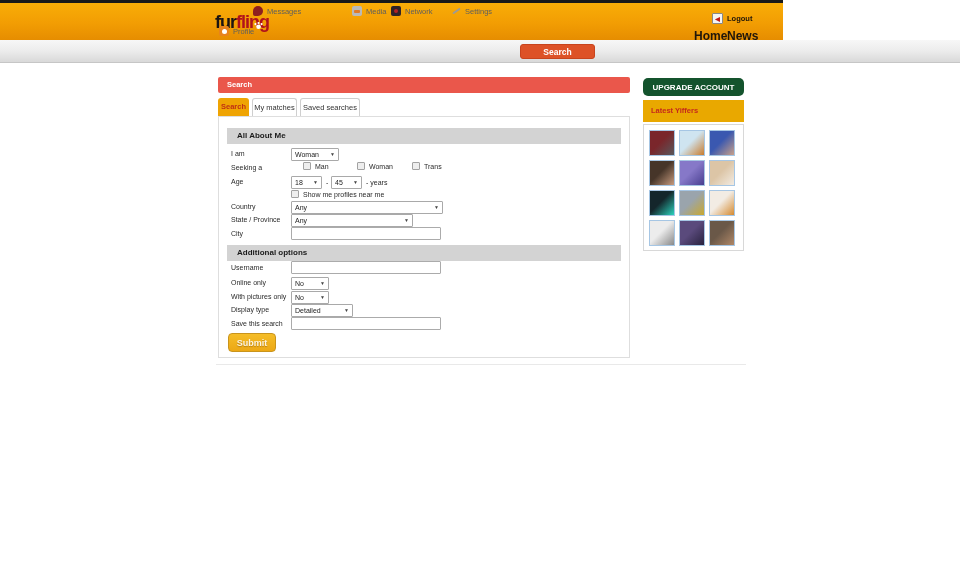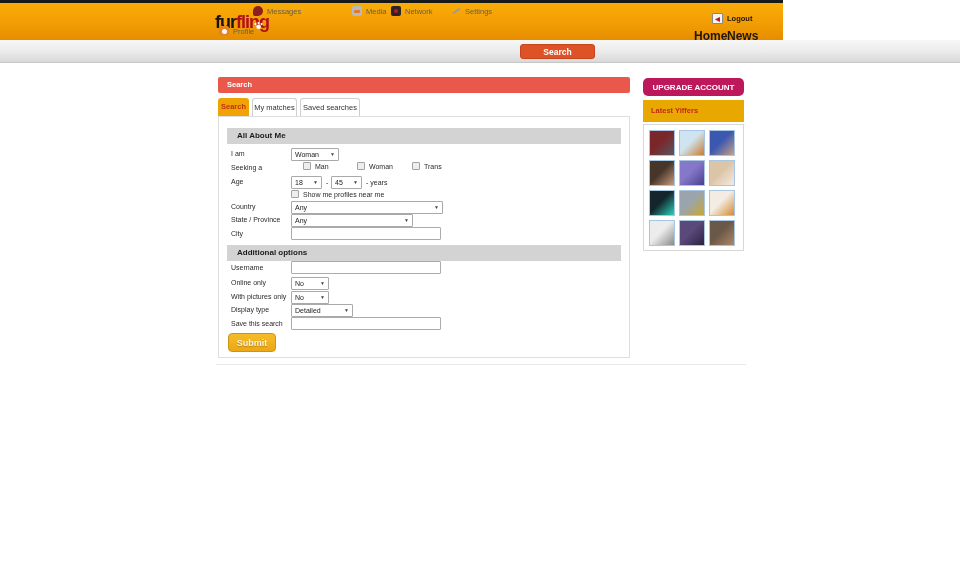--- a/index.html
+++ b/index.html
@@ -61,21 +61,21 @@
   .fchk{display:inline-block;width:8px;height:8px;border:1px solid #a2a2a2;background:#eee;
         border-radius:1px;box-sizing:border-box;cursor:pointer;vertical-align:middle;}
   .chkgrp{position:absolute;display:flex;align-items:center;gap:4px;font-size:7px;color:#2a2a2a;}
   .ftext-inline{position:absolute;font-size:7px;color:#2a2a2a;}
   .submit{position:absolute;left:9px;top:216px;width:48px;height:19px;
           background:linear-gradient(180deg,#f5bd28 0%,#eca815 100%);border:1px solid #c9941c;
           border-radius:4px;color:#fcf4df;font-weight:bold;font-size:9px;text-shadow:0 1px 1px #b57f10;
           display:flex;align-items:center;justify-content:center;cursor:pointer;box-sizing:border-box;}
   .bottomline{position:absolute;left:216px;top:364px;width:530px;height:1px;background:#e9e9e9;}
   
-  .upgrade{position:absolute;left:643px;top:78px;width:101px;height:18px;background:#be185d;
+  .upgrade{position:absolute;left:643px;top:78px;width:101px;height:18px;background:#14532d;
            border-radius:5px;color:#fff;font-weight:bold;font-size:8px;display:flex;
            align-items:center;justify-content:center;cursor:pointer;}
   .yiffhdr{position:absolute;left:643px;top:100px;width:101px;height:22px;background:#e9a800;
            color:#c5291c;font-weight:bold;font-size:7.5px;line-height:22px;padding-left:8px;box-sizing:border-box;}
   .avpanel{position:absolute;left:643px;top:124px;width:101px;height:127px;background:#fff;
            border:1px solid #d8d8d8;box-sizing:border-box;display:flex;flex-wrap:wrap;
            gap:4px;padding:5px;align-content:flex-start;}
   .av{width:26px;height:26px;border:1px solid #a6c6e4;box-sizing:border-box;cursor:pointer;}
 </style>
 </head>

